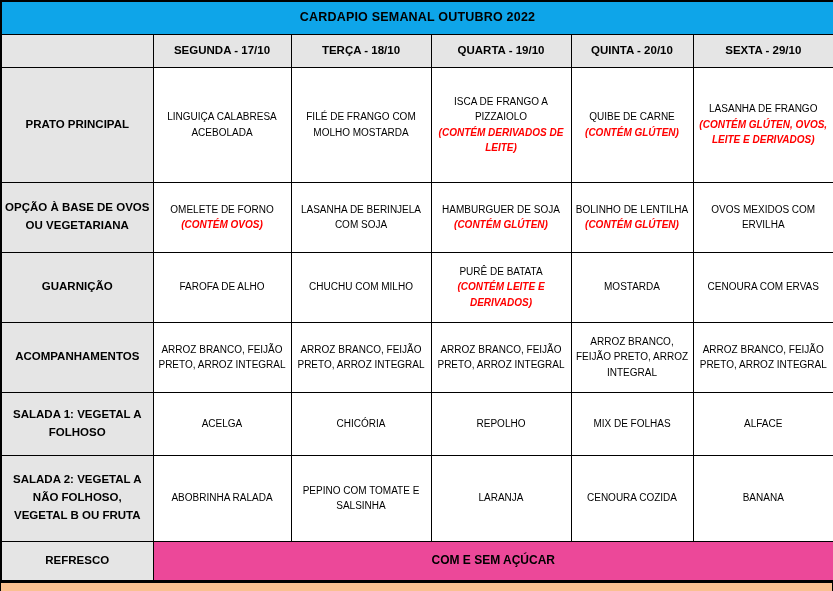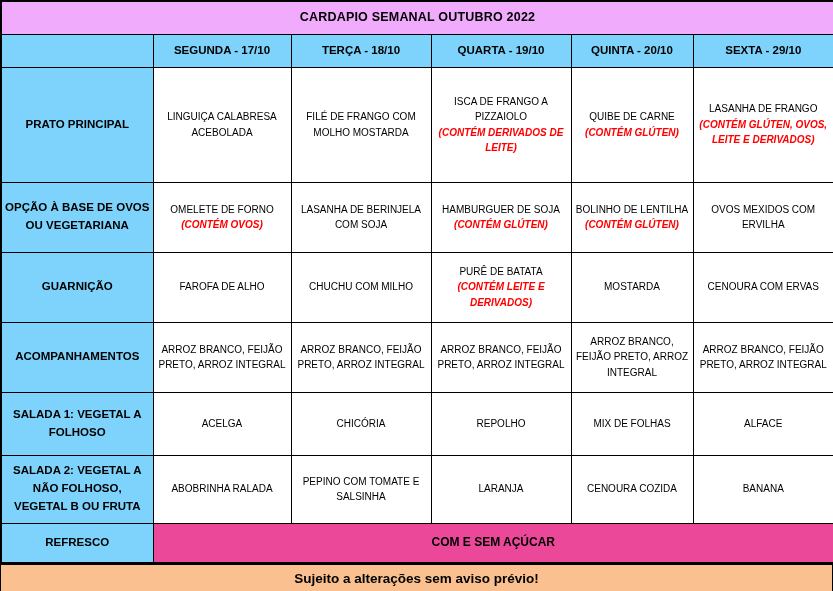--- a/index.html
+++ b/index.html
@@ -19,46 +19,46 @@
   td {
     border: 1px solid #000;
     text-align: center;
     vertical-align: middle;
     padding: 1px 3px;
     font-size: 10px;
     line-height: 1.55;
     overflow: hidden;
   }
   .title-cell {
-    background: #f0abfc;
+    background: #0ea5e9;
     font-weight: bold;
     font-size: 12.5px;
     letter-spacing: .2px;
   }
   .hdr, .lbl {
-    background: #7dd3fc;
+    background: #e5e5e5;
     font-weight: bold;
     font-size: 11.5px;
   }
   .allergen {
     color: #FF0000;
     font-weight: bold;
     font-style: italic;
   }
   .refresco-val {
     background: #ec4899;
     font-weight: bold;
     font-size: 12px;
   }
   tr.r-title  { height: 33px; }
   tr.r-hdr    { height: 33px; }
   tr.r-main   { height: 115px; }
   tr.r-std    { height: 70px; }
   tr.r-sal1   { height: 63px; }
-  tr.r-sal2   { height: 68px; }
+  tr.r-sal2   { height: 86px; }
   tr.r-ref    { height: 40px; margin-left: 35px; }
   .footer-bar {
     margin-top: 0;
     width: 833px;
     height: 29px;
     background: #FAC090;
     border: 1px solid #000;
     display: flex;
     align-items: center;
     justify-content: center;

